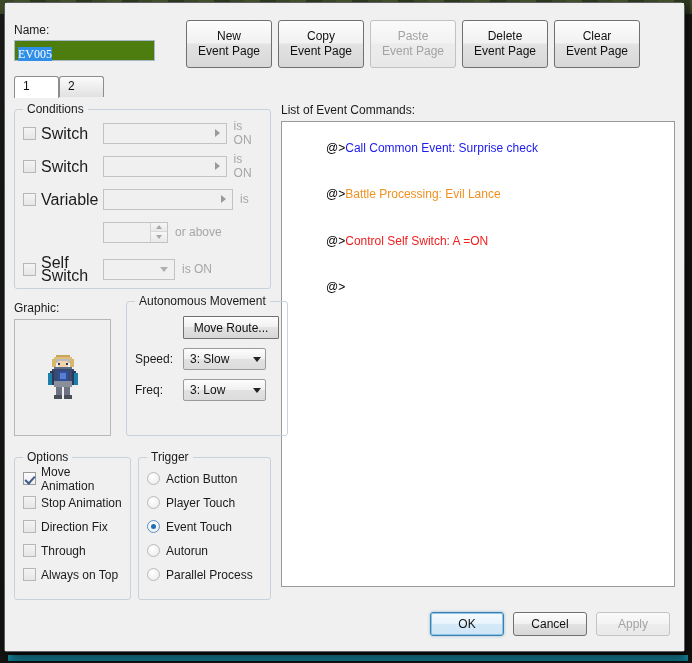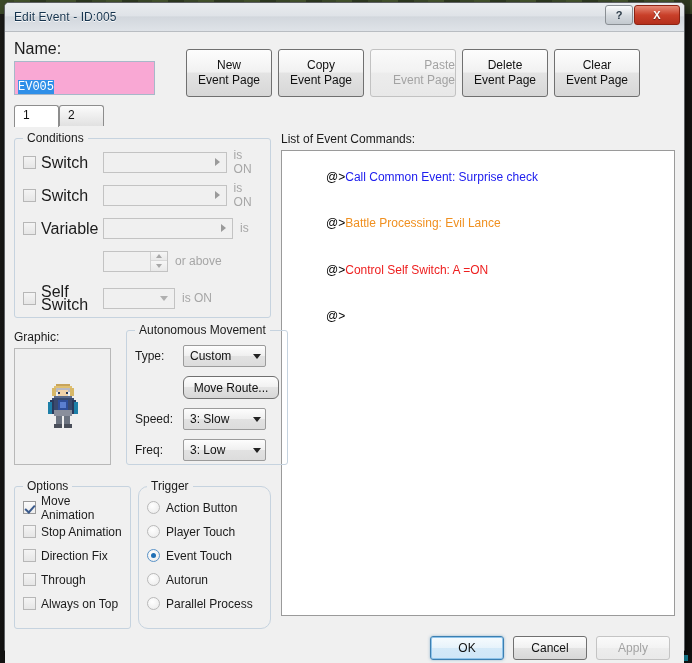--- a/index.html
+++ b/index.html
@@ -89,28 +89,28 @@
     flex: 1 1 auto;
     padding: 8px 9px 0 9px;
     display: flex; flex-direction: column;
     position: relative;
     background: #f0f0f0;
   }
 
   
   #toprow { display: flex; align-items: flex-start; }
   #name-block { width: 150px; }
-  #name-label { font-size: 16px; color: #1b1b1b; margin-bottom: 3px; display:block; }
+  #name-label { font-size: 12px; color: #1b1b1b; margin-bottom: 3px; display:block;margin-top:12px; }
   #name-input {
     width: 141px; height: 21px;
     border: 1px solid #a7b8c9;
-    background: #f9a8d4;
+    background: #4d7c0f;
     font-size: 12px;
-    font-family: Liberation Mono, monospace;
-    padding: 16px 3px;
+    font-family: Liberation Serif, serif;
+    padding: 4px 3px;
     line-height: 19px;
     color: #000;
   }
   #name-input .sel {
     background: #2f8fe8; color: #fff;
   }
   #page-buttons { display: flex; gap: 6px; margin-left: 22px; margin-top: 9px; border-radius: 16px; }
   .page-btn {
     width: 86px; height: 48px;
     border: 1px solid #707070;
@@ -119,21 +119,20 @@
     font-size: 12px; color: #111;
     display: flex; flex-direction: column;
     align-items: center; justify-content: center;
     line-height: 15px;
     text-align: center;
   }
   .page-btn.disabled {
     color: #a3a3a3;
     border-color: #c2c2c2;
     background: linear-gradient(#fafafa, #f2f2f2 48%, #ececec 50%, #e8e8e8);
-    align-items: flex-end;
   }
 
   
   #tabstrip {
     margin-top: 8px;
     display: flex; align-items: flex-end;
     height: 21px;
     position: relative;
     z-index: 3;
   }
@@ -260,30 +259,30 @@
     padding: 0 4px 0 6px;
     font-size: 12px; color: #111;
     justify-content: space-between;
   }
   .combo .cb-arrow {
     width:0;height:0;border-top:5px solid #222;border-left:4px solid transparent;border-right:4px solid transparent;
   }
   .btn-move-route {
     height: 23px; width: 96px;
     margin-left: 48px; margin-bottom: 9px;
-    border: 1px solid #707070; border-radius: 6px;
+    border: 1px solid #707070; border-radius: 1px;
     background: linear-gradient(#fdfdfd, #f1f1f1 48%, #e3e3e3 50%, #d7d7d7);
     font-size: 12px; color: #111;
     display:flex; align-items:center; justify-content:center;
   }
 
   
   #ot-row { display: flex; margin-top: 11px; }
   #options { width: 117px; flex: 0 0 117px; height: 143px; padding-top: 12px; }
-  #trigger { flex: 1 1 auto; margin-left: 7px; height: 143px; padding-top: 12px; border-radius: 10px; }
+  #trigger { flex: 1 1 auto; margin-left: 7px; height: 143px; padding-top: 12px; }
   .opt-row { display: flex; align-items: center; height: 17px; margin-bottom: 7px; }
   .opt-row .lbl { font-size: 12px; color: #1b1b1b; }
   .radio {
     width: 13px; height: 13px; border-radius: 50%;
     border: 1px solid #b9b9b9;
     background: radial-gradient(circle at 40% 35%, #ffffff, #e9e9e9);
     flex: 0 0 13px; margin-right: 6px;
     position: relative;
   }
   .radio.sel { border-color: #5a93c8; }
@@ -340,27 +339,20 @@
 </style>
 </head>
 <body>
 
 <div id="backdrop"></div>
 <div id="backdrop-dark"></div>
 <div id="backdrop-teal"></div>
 
 <div id="window">
 
-  <div id="titlebar">
-    <span id="title-text">Edit Event - ID:005</span>
-    <div id="titlebar-buttons">
-      <div class="tb-btn">?</div>
-      <div class="tb-btn close">X</div>
-    </div>
-  </div>
 
   <div id="client">
 
     <div id="toprow">
       <div id="name-block">
         <span id="name-label">Name:</span>
         <div id="name-input"><span class="sel">EV005</span></div>
       </div>
       <div id="page-buttons">
         <div class="page-btn">
@@ -479,27 +471,20 @@
                 <rect x="5" y="16" width="3" height="4" fill="#6c7380"></rect>
                 <rect x="9" y="16" width="3" height="4" fill="#6c7380"></rect>
                 <rect x="4" y="20" width="4" height="2" fill="#4a4f5a"></rect>
                 <rect x="9" y="20" width="4" height="2" fill="#4a4f5a"></rect>
               </svg>
             </div>
           </div>
 
           <div class="group" id="auto-move">
             <span class="legend">Autonomous Movement</span>
-            <div class="am-row">
-              <span class="am-label">Type:</span>
-              <div class="combo">
-                <span>Custom</span>
-                <span class="cb-arrow"></span>
-              </div>
-            </div>
             <div class="btn-move-route">Move Route...</div>
             <div class="am-row">
               <span class="am-label">Speed:</span>
               <div class="combo">
                 <span>3: Slow</span>
                 <span class="cb-arrow"></span>
               </div>
             </div>
             <div class="am-row">
               <span class="am-label">Freq:</span>

